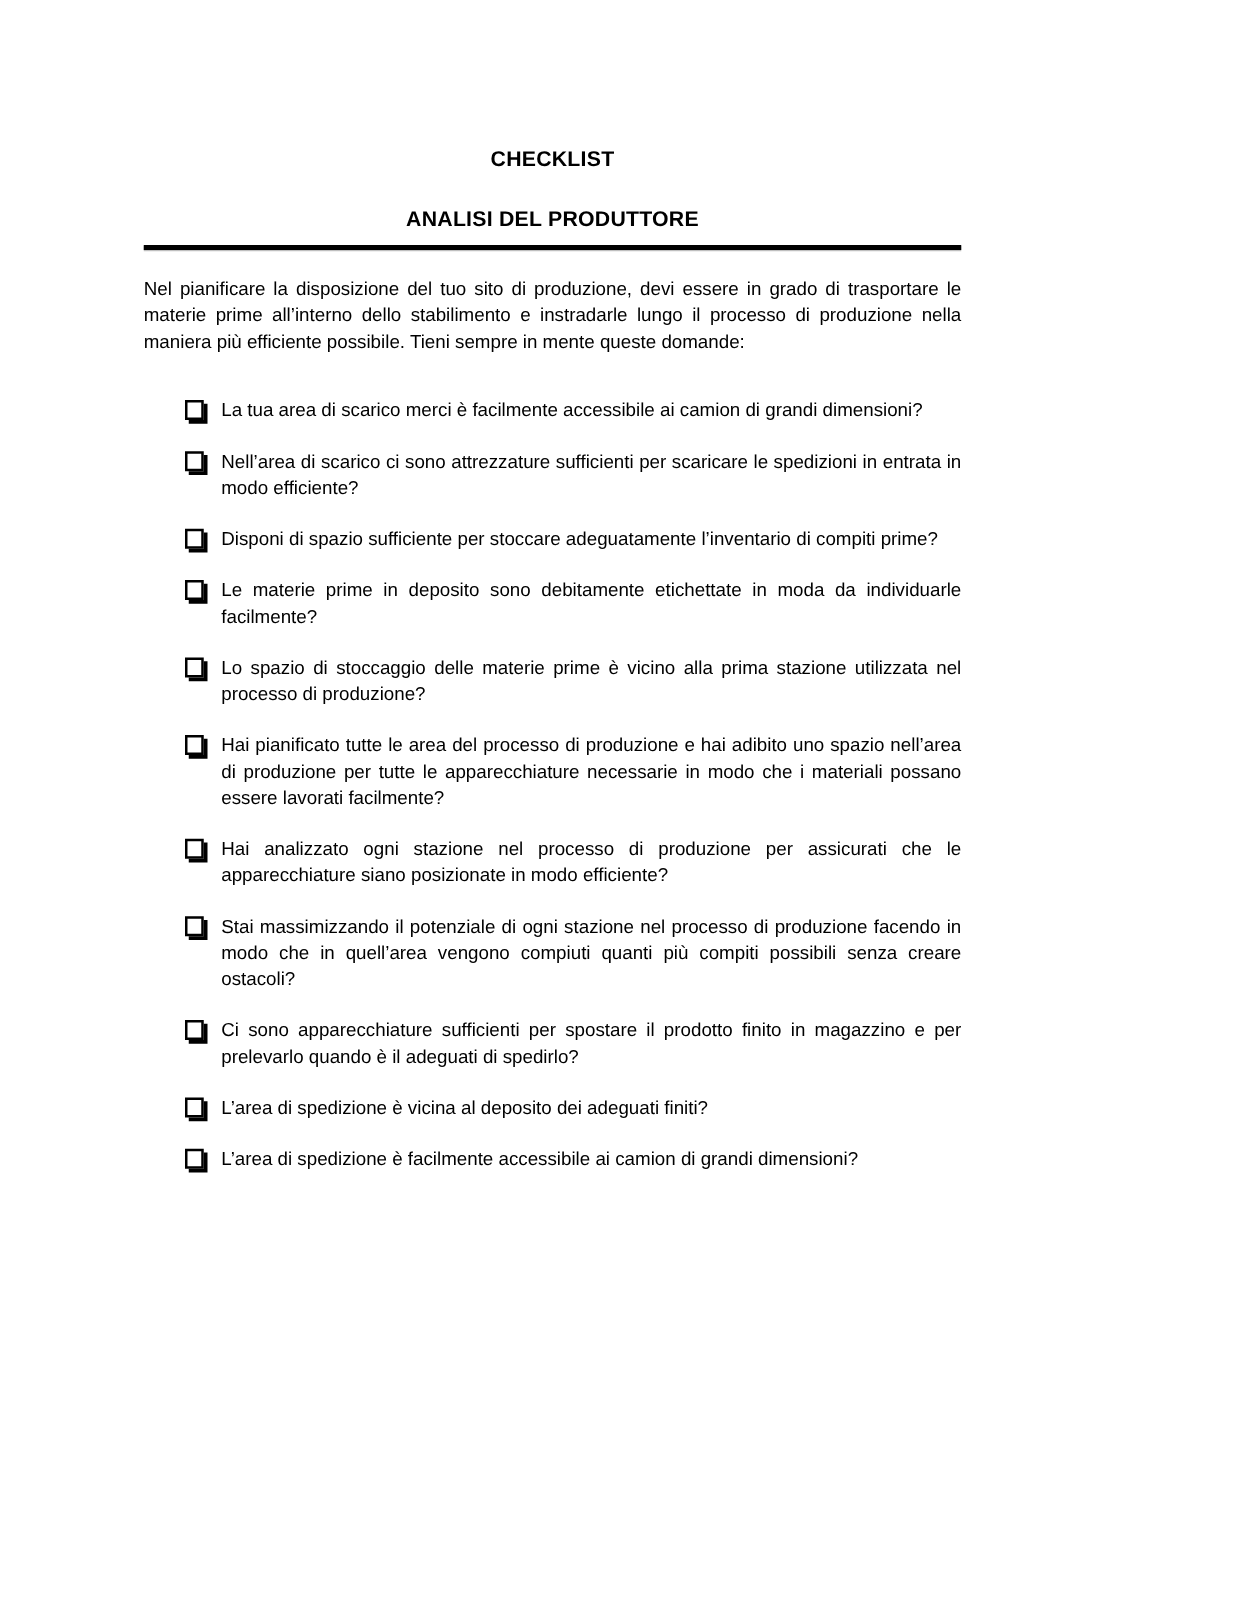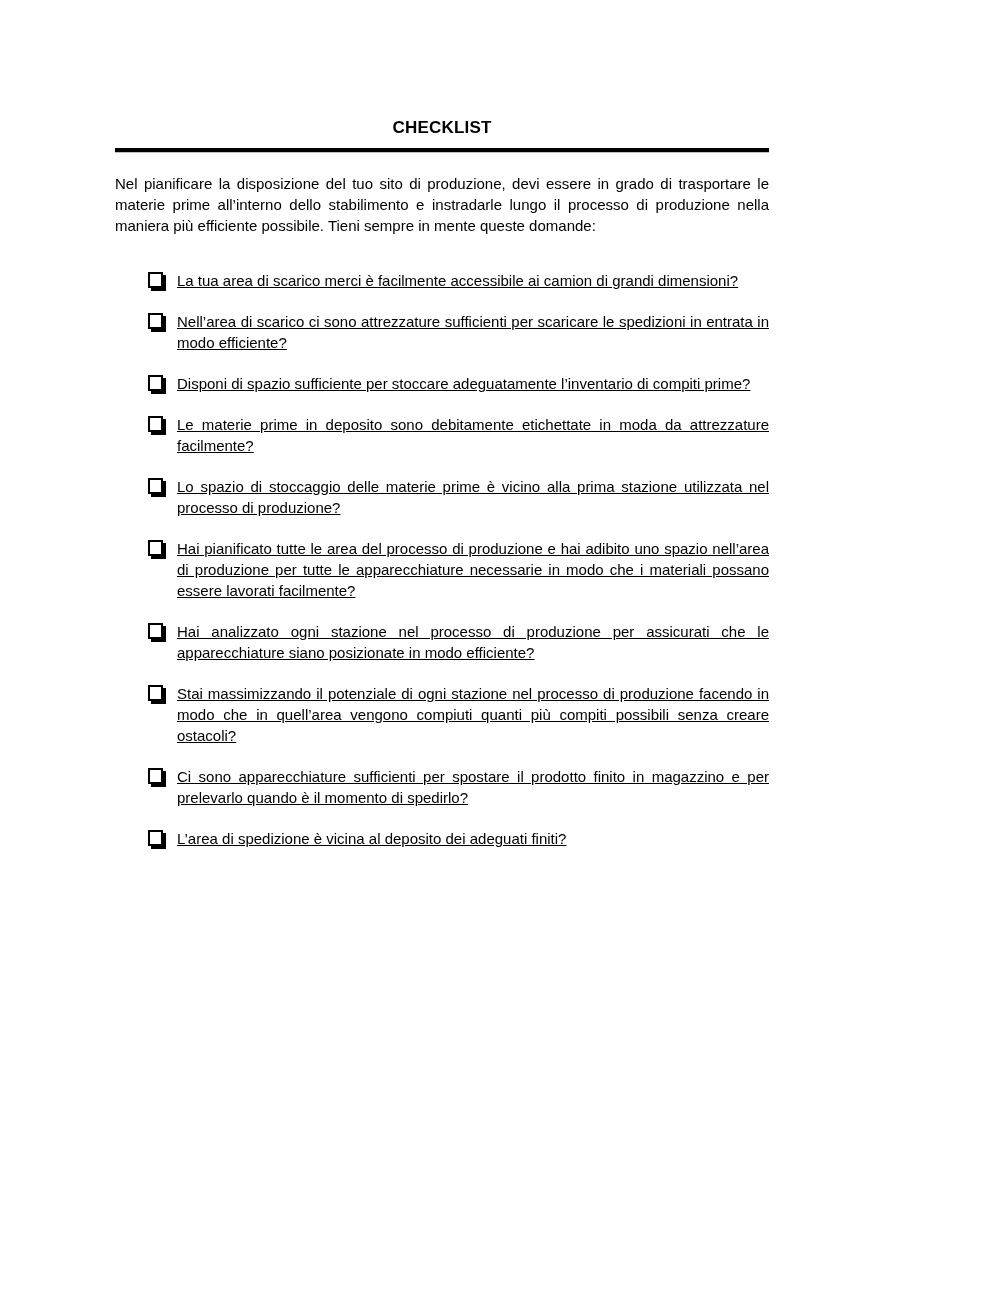--- a/index.html
+++ b/index.html
@@ -60,50 +60,50 @@
     margin: 2px 14px 3px 0;
     background: #ffffff;
     border: 2px solid #000000;
     box-shadow: 3px 3px 0 0 #000000;
   }
   .item-text {
     width: 675px;
     font-size: 15px;
     line-height: 21px;
     text-align: justify;
-    text-decoration: underline;
   }
 </style>
 </head>
 <body>
 
 <div class="page">
   <div class="content">
     <h1 class="title">CHECKLIST</h1>
+    <h2 class="title subtitle">ANALISI DEL PRODUTTORE</h2>
     <div class="divider"></div>
     <p class="intro">Nel pianificare la disposizione del tuo sito di produzione, devi essere in grado di trasportare le materie prime all’interno dello stabilimento e instradarle lungo il processo di produzione nella maniera più efficiente possibile. Tieni sempre in mente queste domande:</p>
     <ul class="checklist">
   <li class="item">
     <span class="checkbox"></span>
     <span class="item-text">La tua area di scarico merci è facilmente accessibile ai camion di grandi dimensioni?</span>
   </li>
 
   <li class="item">
     <span class="checkbox"></span>
     <span class="item-text">Nell’area di scarico ci sono attrezzature sufficienti per scaricare le spedizioni in entrata in modo efficiente?</span>
   </li>
 
   <li class="item">
     <span class="checkbox"></span>
     <span class="item-text">Disponi di spazio sufficiente per stoccare adeguatamente l’inventario di compiti prime?</span>
   </li>
 
   <li class="item">
     <span class="checkbox"></span>
-    <span class="item-text">Le materie prime in deposito sono debitamente etichettate in moda da attrezzature facilmente?</span>
+    <span class="item-text">Le materie prime in deposito sono debitamente etichettate in moda da individuarle facilmente?</span>
   </li>
 
   <li class="item">
     <span class="checkbox"></span>
     <span class="item-text">Lo spazio di stoccaggio delle materie prime è vicino alla prima stazione utilizzata nel processo di produzione?</span>
   </li>
 
   <li class="item">
     <span class="checkbox"></span>
     <span class="item-text">Hai pianificato tutte le area del processo di produzione e hai adibito uno spazio nell’area di produzione per tutte le apparecchiature necessarie in modo che i materiali possano essere lavorati facilmente?</span>
@@ -116,23 +116,27 @@
 
   <li class="item">
     <span class="checkbox"></span>
     <span class="item-text">Stai massimizzando il potenziale di ogni stazione nel processo di produzione facendo in modo che in quell’area vengono compiuti quanti più compiti possibili senza creare ostacoli?</span>
   </li>
 
 
 
   <li class="item">
     <span class="checkbox"></span>
-    <span class="item-text">Ci sono apparecchiature sufficienti per spostare il prodotto finito in magazzino e per prelevarlo quando è il momento di spedirlo?</span>
+    <span class="item-text">Ci sono apparecchiature sufficienti per spostare il prodotto finito in magazzino e per prelevarlo quando è il adeguati di spedirlo?</span>
   </li>
 
   <li class="item">
     <span class="checkbox"></span>
     <span class="item-text">L’area di spedizione è vicina al deposito dei adeguati finiti?</span>
   </li>
 
+  <li class="item">
+    <span class="checkbox"></span>
+    <span class="item-text">L’area di spedizione è facilmente accessibile ai camion di grandi dimensioni?</span>
+  </li>
 </ul>
   </div>
 </div>
 
 </body></html>

